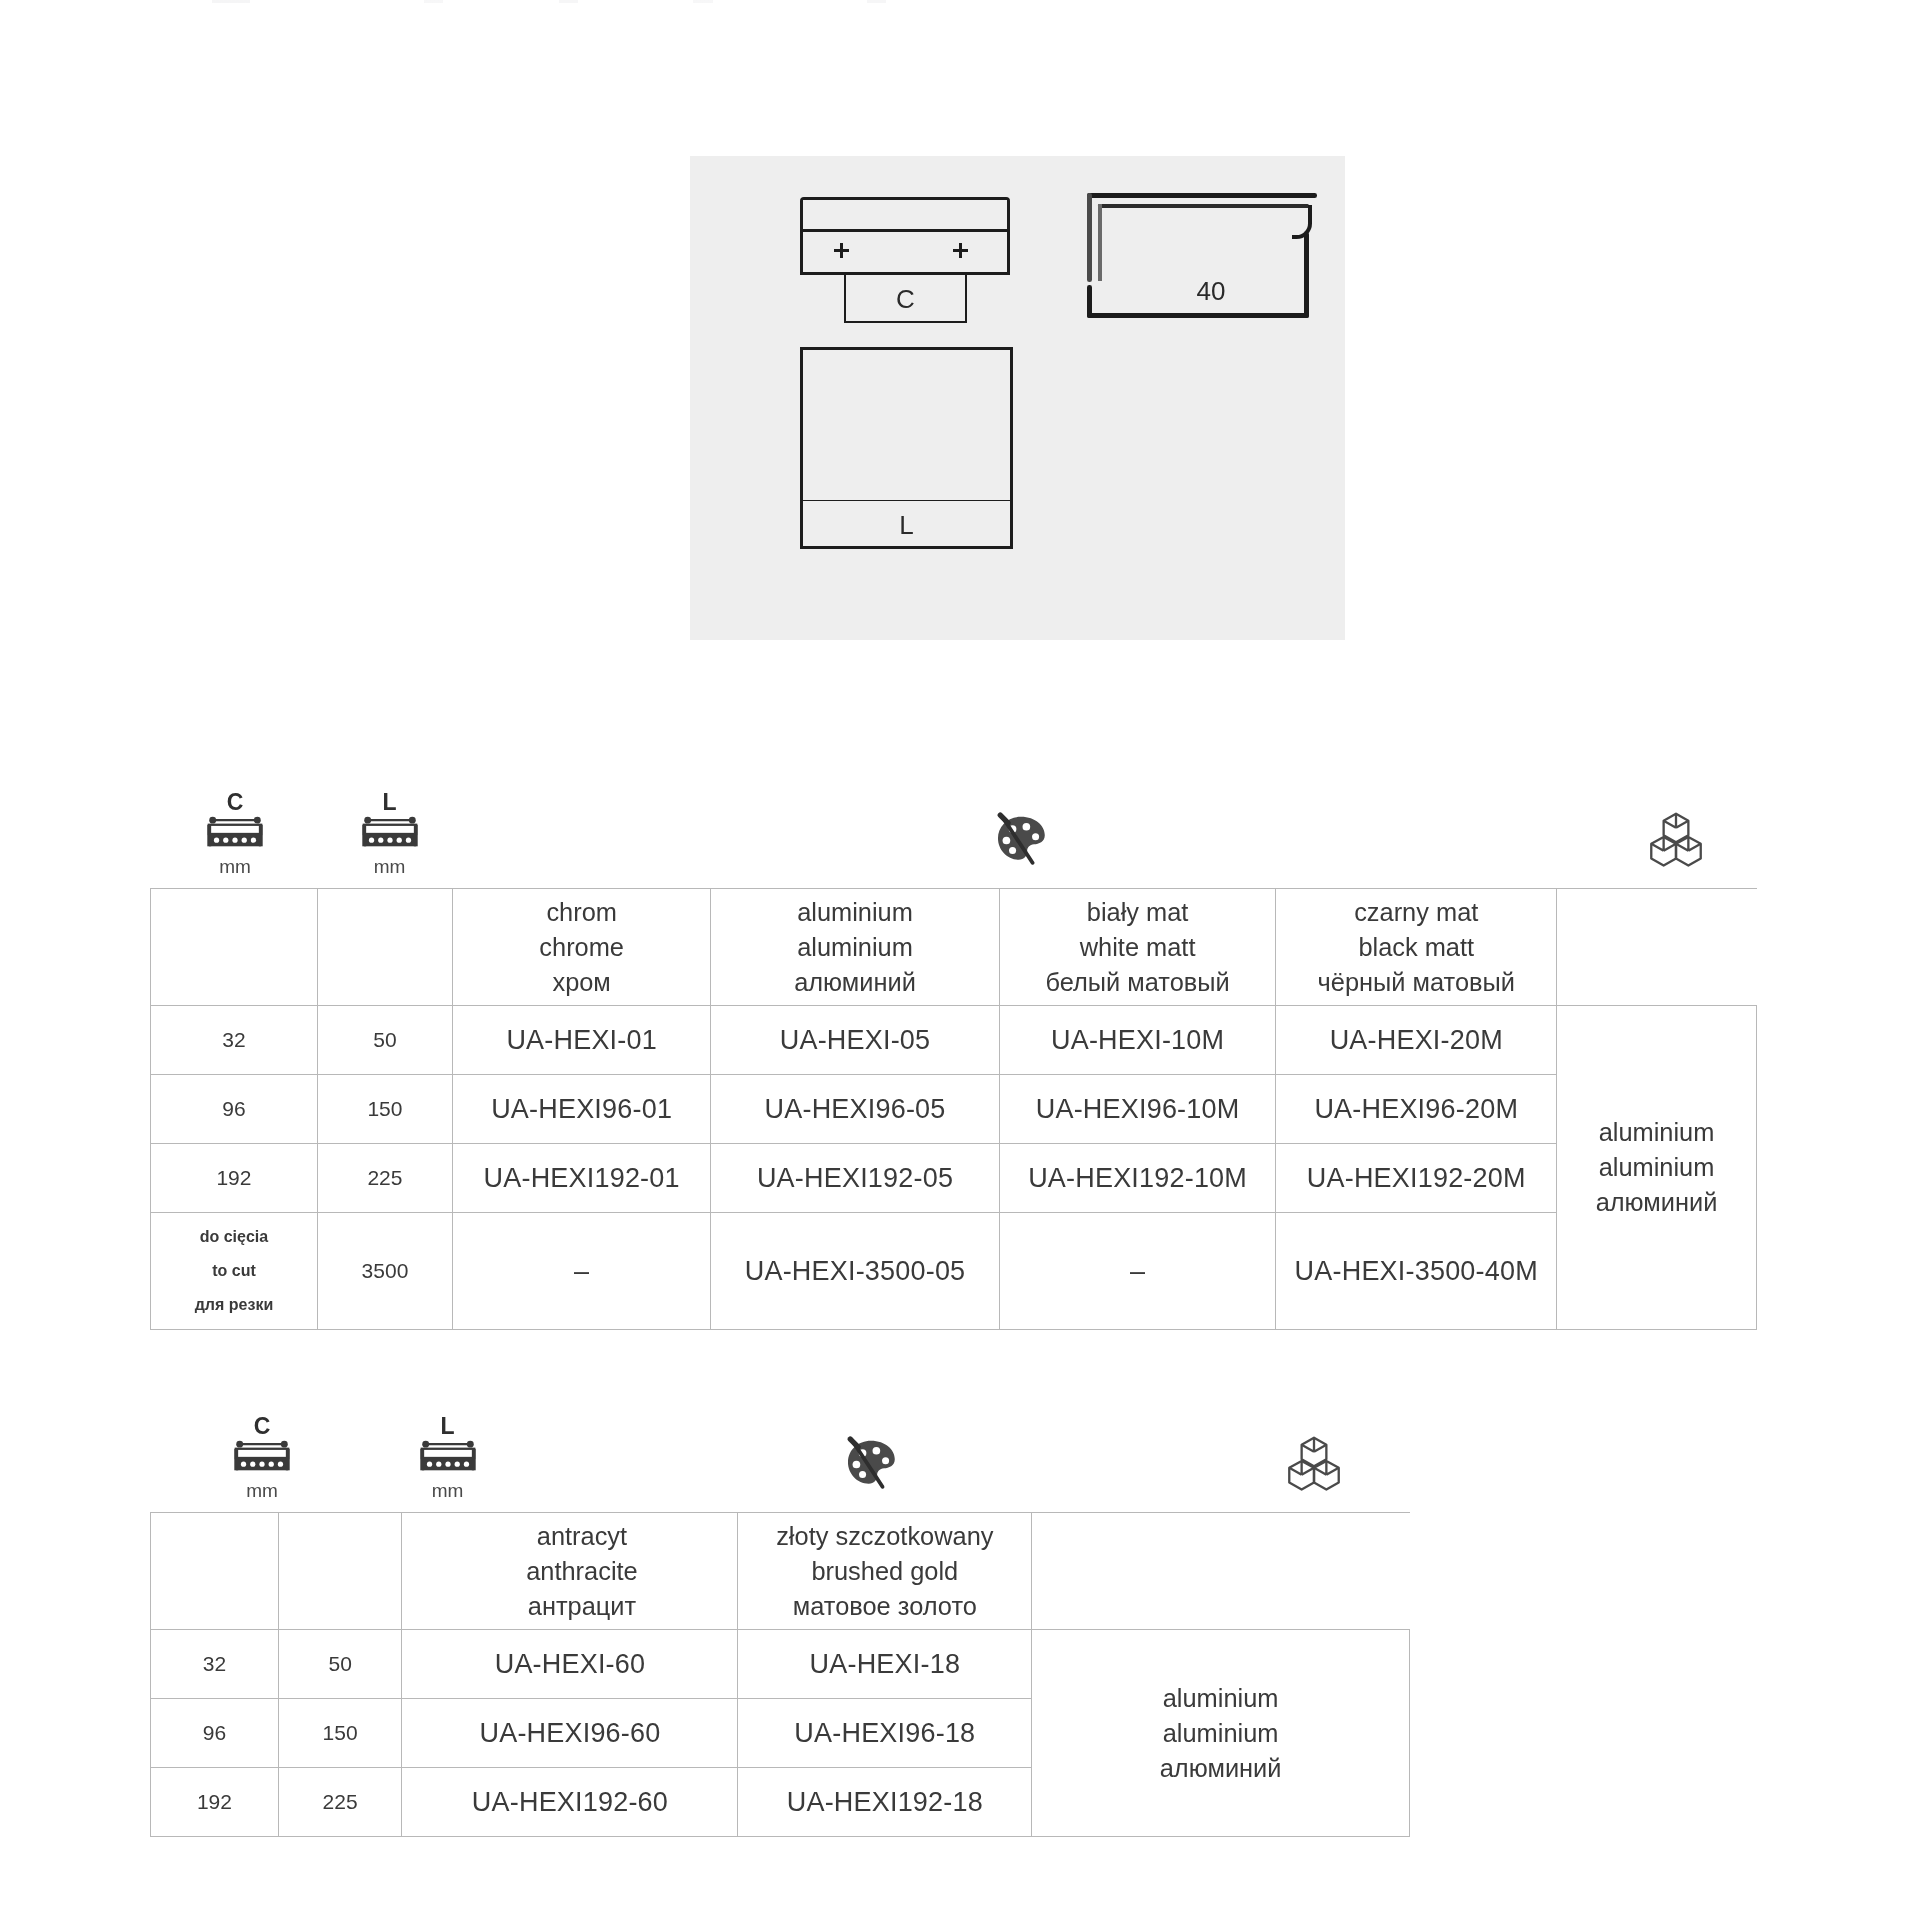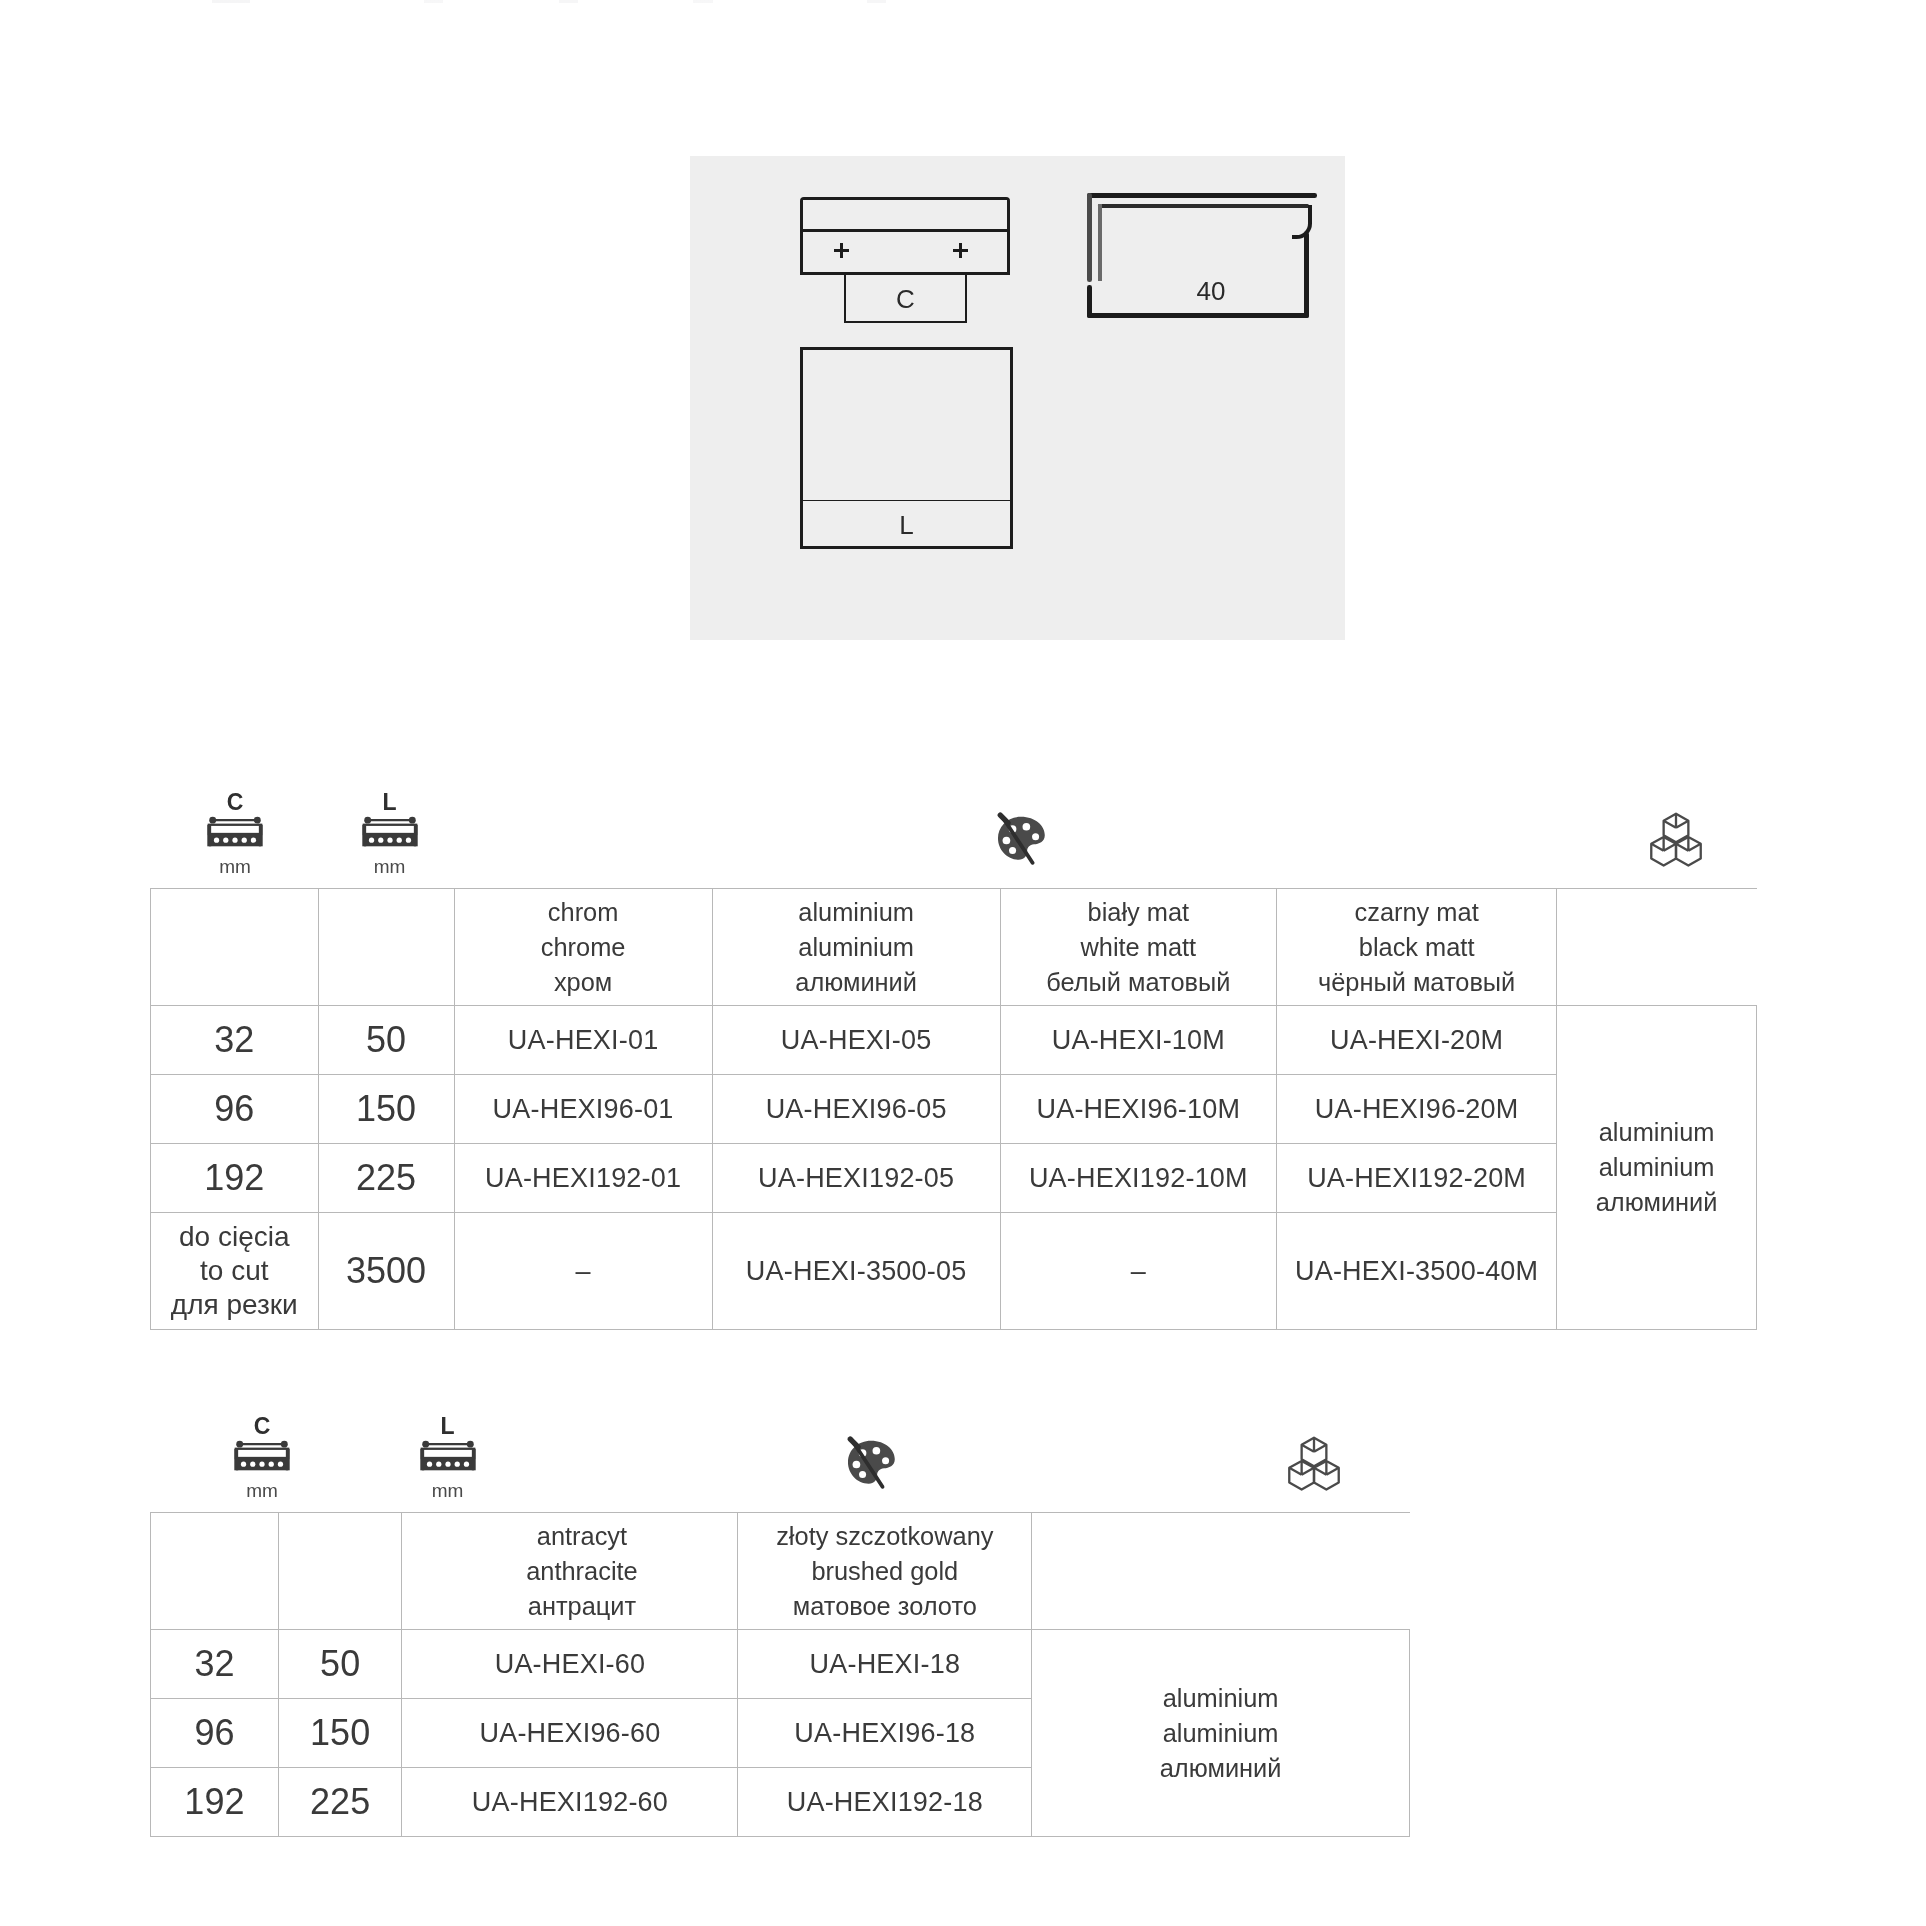--- a/index.html
+++ b/index.html
@@ -82,23 +82,23 @@
     border:1.5px solid #b8b8b8;
     text-align:center;
     vertical-align:middle;
     font-family:"Liberation Sans",sans-serif;
     color:#3a3a3a;
     padding:0;
     margin-top:36px;
   }
   .tbl td.blank{border-color:transparent;border-top-color:#b8b8b8;}
   .hdr-cell{font-size:25.4px;line-height:35px;padding:10.8px 4.6px;color:#3a3a3a;}
-  .num-cell{font-size:36px;}
+  .num-cell{font-size:21px;}
   .code-cell{font-size:27px;letter-spacing:0.2px;}
-  .cut-cell{font-size:28px;line-height:34px;padding:7.7px 3.1px;}
+  .cut-cell{font-size:16px;line-height:34px;padding:7.7px 3.1px;font-weight:bold;}
   .mat-cell{font-size:25.4px;line-height:35px;text-align:left;padding-left:21.6px;
     border-left:1.5px solid #b8b8b8;border-top:1.5px solid #b8b8b8;
     border-bottom:1.5px solid #b8b8b8;border-right:none;}
 </style>
 </head>
 <body>
 
 <div class="top-sliver"></div>
 
 <div class="drawing-panel">

